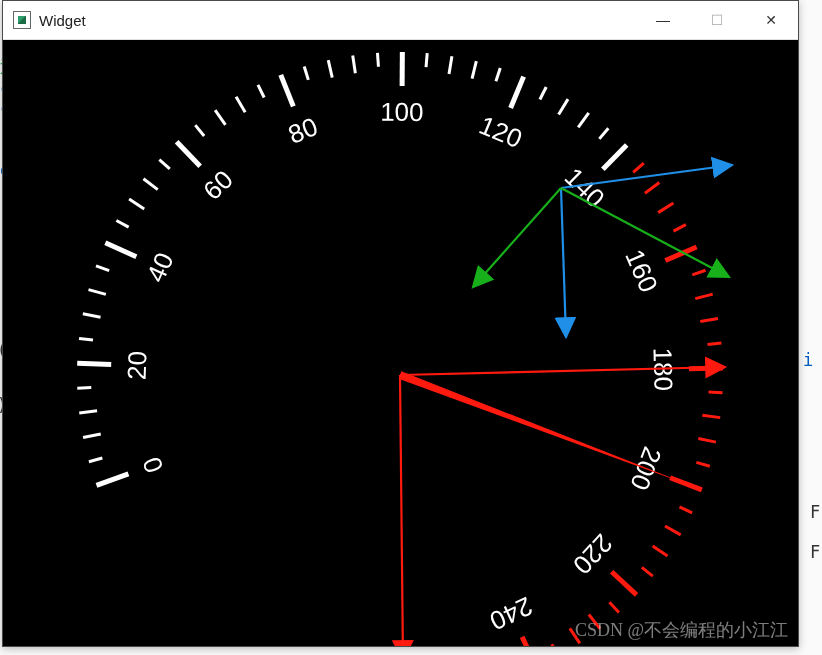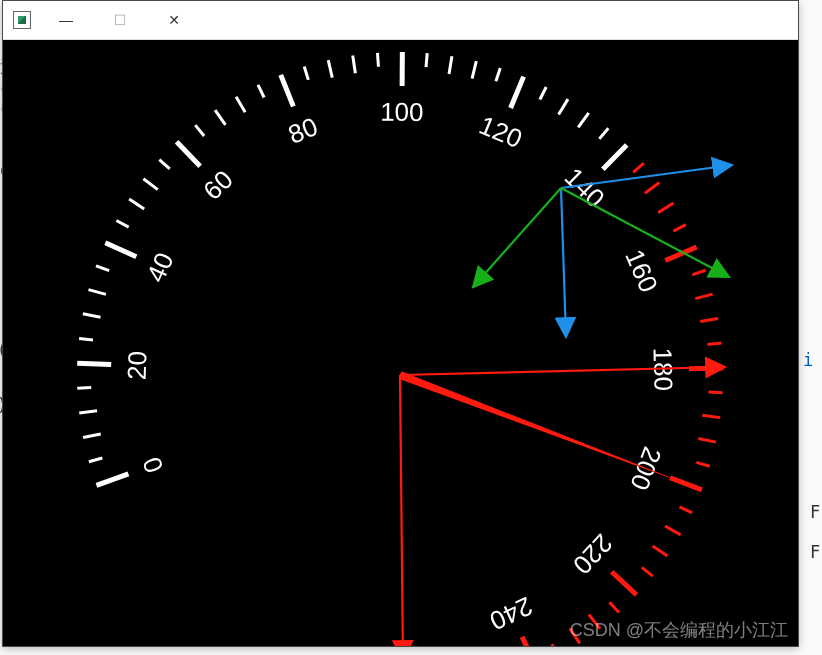--- a/index.html
+++ b/index.html
@@ -88,21 +88,21 @@
     left: 0; top: 0;
     width: 100%;
     height: 100%;
   }
   .watermark {
     position: absolute;
     right: 10px;
     bottom: 4px;
     color: rgba(230,230,230,0.55);
     font-size: 18px;
-    font-family: Liberation Sans, sans-serif;
+    font-family: Liberation Serif, serif;
     pointer-events: none;
   }
   .side-bits {
     position: absolute;
     right: 0;
     top: 470px;
     width: 18px;
   }
 </style>
 </head>
@@ -117,20 +117,21 @@
     <span style="left: -3px; top: 340px; color: rgb(51, 51, 51);">(</span>
     <span style="left: -3px; top: 395px; color: rgb(51, 51, 51);">)</span>
     <span style="left: 803px; top: 350px; color: rgb(0, 92, 197);">i</span>
     <span style="left: 810px; top: 502px; color: rgb(51, 51, 51);">F</span>
     <span style="left: 810px; top: 542px; color: rgb(51, 51, 51);">F</span>
   </div>
 
 <div class="window">
   <div class="titlebar">
     <div class="app-icon"></div>
+    <div class="title">Widget</div>
     <div class="controls">
       <div>—</div>
       <div class="max">☐</div>
       <div>✕</div>
     </div>
   </div>
   <div class="content">
     <svg class="gauge" id="gauge" viewBox="0 0 795 606">
         <defs>
           <marker id="arr-blue" markerWidth="12" markerHeight="12" refX="9" refY="5" orient="auto">

